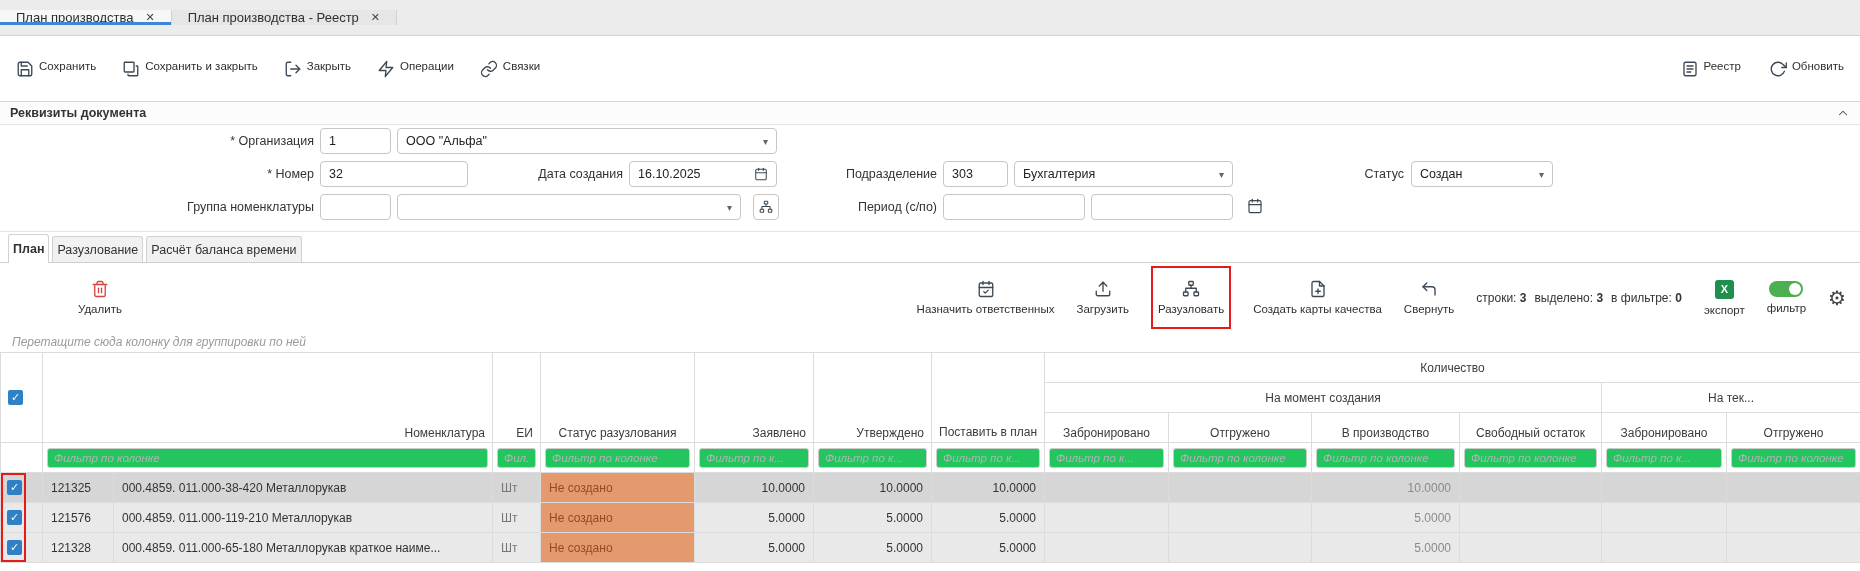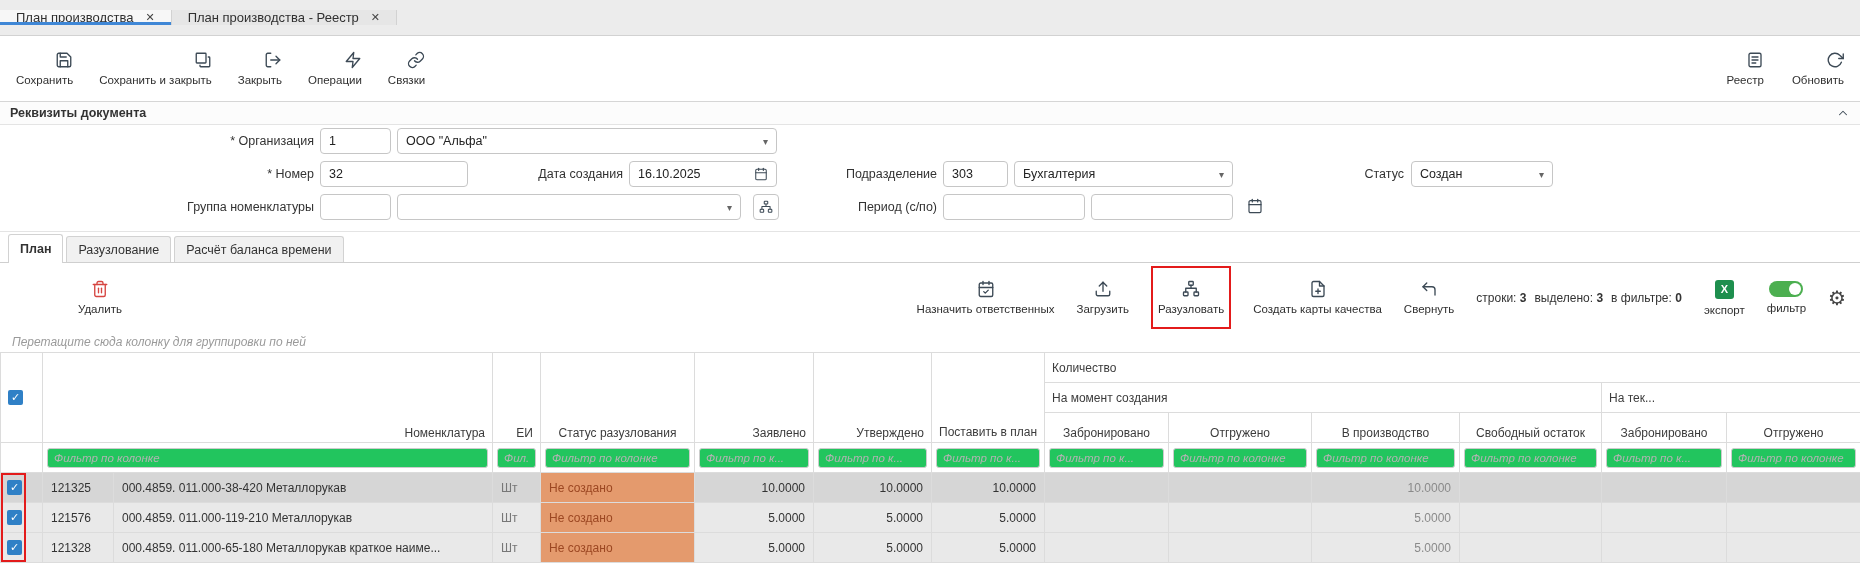--- a/index.html
+++ b/index.html
@@ -9,21 +9,21 @@
 
   
   .win-tabs{height:36px;background:#ececec;border-bottom:1px solid #d2d2d2;display:flex;align-items:center}
   .win-tab{display:flex;align-items:center;gap:12px;padding:0 16px;font-size:13px;color:#2f2f2f;border-right:1px solid #d2d2d2;position:relative;cursor:pointer;background:#e6e6e6}
   .win-tab.active{background:#f7f7f7}
   .win-tab.active::after{content:"";position:absolute;left:0;right:0;bottom:0;height:3px;background:#3f87d6}
   .win-tab .x{font-size:11px;color:#444}
 
   
   .toolbar{height:65px;display:flex;align-items:center;padding:0 10px 0 16px;background:#fff;gap:26px}
-  .tb-btn{display:flex;flex-direction:column;align-items:flex-end;gap:5px;cursor:pointer}
+  .tb-btn{display:flex;flex-direction:row;align-items:flex-start;gap:5px;cursor:pointer}
   .tb-btn .lbl{font-size:11.5px;color:#2f2f2f;white-space:nowrap}
   .tb-right{margin-left:auto;display:flex;gap:28px;padding-right:6px}
   svg.ic{stroke:#3d4a56;fill:none;stroke-width:1.8;stroke-linecap:round;stroke-linejoin:round}
   svg.ic.red{stroke:#d64541}
 
   
   .section-hdr{height:24px;border-top:1px solid #d6d6d6;border-bottom:1px solid #e4e4e4;display:flex;align-items:center;padding:0 10px;font-weight:bold;font-size:12.5px;background:#fcfcfc}
   .section-hdr .collapse{margin-left:auto;display:flex;align-items:center;cursor:pointer}
 
   
@@ -31,21 +31,21 @@
   .f-label{position:absolute;height:26px;line-height:26px;text-align:right;font-size:12.5px;color:#333;white-space:nowrap}
   .f-input{position:absolute;height:26px;border:1px solid #c6c6c6;border-radius:4px;background:#fff;padding:0 8px;font-size:12.5px;display:flex;align-items:center;color:#222;overflow:hidden}
   .f-select{justify-content:space-between}
   .f-between{justify-content:space-between}
   .chev{color:#666;font-size:10px;margin-left:6px;flex:none}
   .f-btn{position:absolute;height:26px;border:1px solid #c6c6c6;border-radius:4px;background:#fff;display:flex;align-items:center;justify-content:center;cursor:pointer}
   .f-icon{position:absolute;display:flex;align-items:center;cursor:pointer}
 
   
   .dtabs{height:31px;display:flex;align-items:flex-end;padding-left:8px;border-bottom:1px solid #cfcfcf;background:#fff;gap:3px}
-  .dtab{height:26px;display:flex;align-items:center;padding:0 11px;border:1px solid #d2d2d2;border-bottom:none;border-radius:3px 3px 0 0;background:#f1f1f1;font-size:12.5px;cursor:pointer;color:#333}
+  .dtab{height:26px;display:flex;align-items:center;padding:0 4px;border:1px solid #d2d2d2;border-bottom:none;border-radius:3px 3px 0 0;background:#f1f1f1;font-size:12.5px;cursor:pointer;color:#333}
   .dtab.active{background:#fff;height:29px;margin-bottom:-1px;font-weight:bold}
 
   
   .gtb{height:69px;display:flex;align-items:center;padding:0 14px 0 78px;background:#fff}
   .gtb-btn{display:flex;flex-direction:column;align-items:center;gap:5px;cursor:pointer}
   .gtb-btn .lbl{font-size:11.5px;white-space:nowrap;color:#2f2f2f}
   .gtb-right{margin-left:auto;display:flex;align-items:center;gap:22px}
   .counters{display:flex;gap:8px;font-size:12px;color:#333;white-space:nowrap}
   .counters b{font-weight:bold}
   .excel{width:19px;height:19px;background:#1e8f4e;border-radius:3px;color:#fff;font-weight:bold;font-size:11px;display:flex;align-items:center;justify-content:center}
@@ -55,21 +55,21 @@
   .red-annot{border:2px solid #e31b1b;padding:12px 5px}
 
   
   .hint{height:20px;display:flex;align-items:center;padding-left:12px;font-style:italic;color:#9a9a9a;font-size:12px;background:#fff}
 
   
   table.grid{width:1860px;table-layout:fixed;border-collapse:collapse;background:#fff}
   .grid th,.grid td{border:1px solid #dcdcdc;font-weight:normal;overflow:hidden;white-space:nowrap}
   .grid tr{height:30px}
   .grid thead th{background:#fff;color:#3c3c3c;font-size:12px;padding:2px 7px}
-  th.band{text-align:left;vertical-align:middle}
+  th.band{text-align:center;vertical-align:middle}
   th.colh{vertical-align:bottom;padding-bottom:7px}
   .colh.r{text-align:right}
   .colh.c{text-align:center}
   .colh.wrap{white-space:normal;line-height:1.25}
   tr.filter td{padding:4px 4px;background:#fff}
   tr.filter input{width:100%;height:20px;border:1px solid #ccc;border-radius:3px;padding:0 6px;font-size:11.5px;font-family:"Liberation Sans",sans-serif;color:#333;background:#22c55e}
   tr.filter input::placeholder{font-style:italic;color:#b3b3b3}
   tbody td{padding:0 8px;font-size:12px;color:#333}
   tr.r-focused td{background:#d6d6d6}
   tr.r-selected td{background:#e9e9e9}

